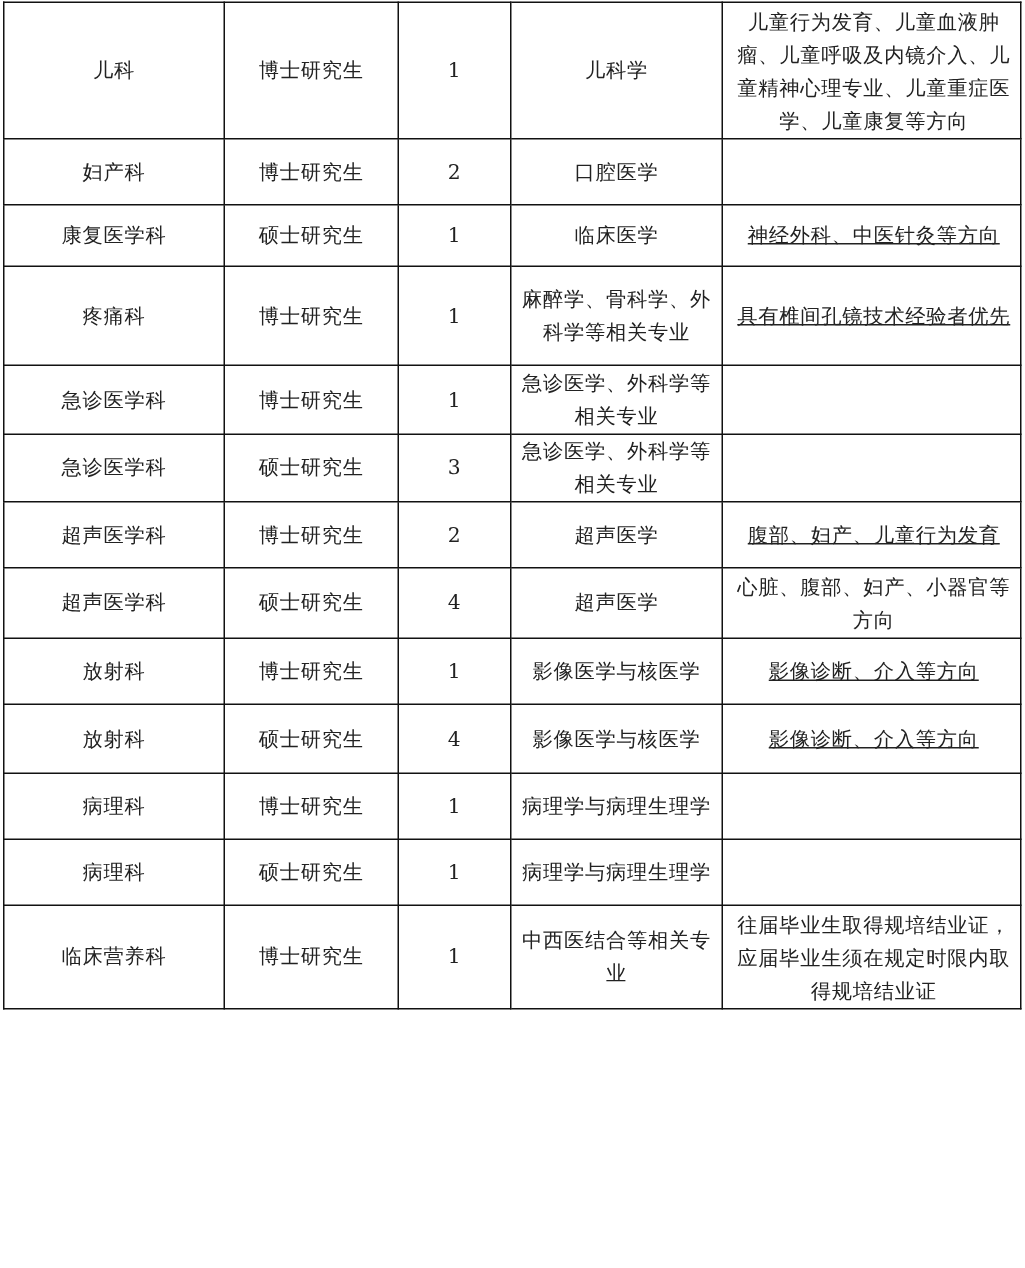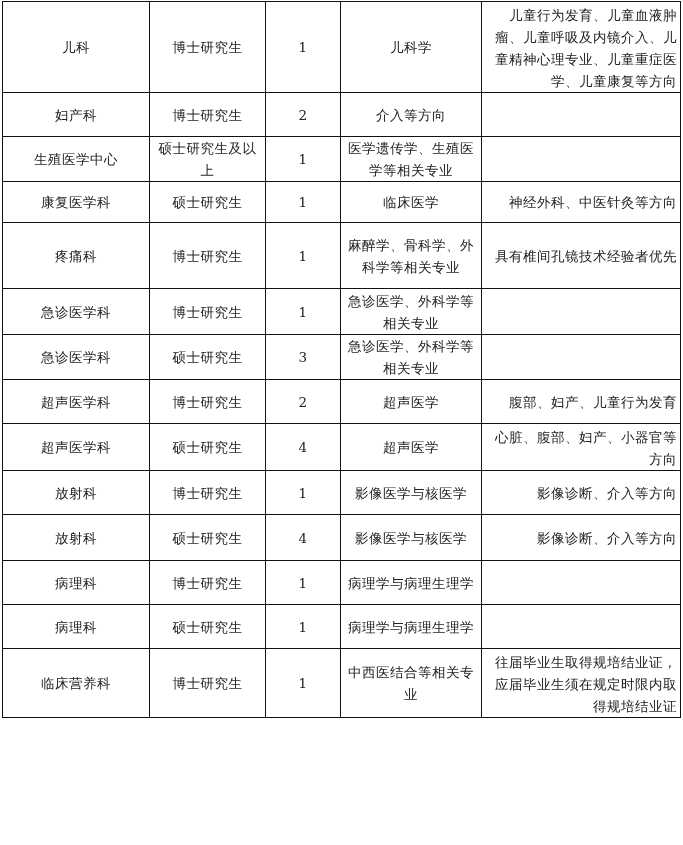--- a/index.html
+++ b/index.html
@@ -3,22 +3,22 @@
 <meta charset="utf-8">
 <style>
   html, body { margin: 0; padding: 0; background: #ffffff; }
   body { width: 683px; height: 845px; overflow: hidden; position: relative;
          font-family: "DejaVu Serif", "Liberation Serif", serif; color: #222; }
   table { position: absolute; left: 2px; top: 1px; border-collapse: collapse;
           table-layout: fixed; width: 678px; }
   td { border: 1.5px solid #111; font-size: 13.5px; line-height: 22px;
        padding: 0 3px; vertical-align: middle; overflow: hidden; letter-spacing: 0.5px; }
   td.c { text-align: center; }
-  td.l { text-align: right; vertical-align: top; padding-top: 2px; padding-left: 6px; }
-  td.l.mid { vertical-align: middle; padding-top: 0; }
+  td.l { text-align: center; vertical-align: top; padding-top: 2px; padding-left: 6px; }
+  td.l.mid { vertical-align: middle; padding-top: 0; text-decoration: underline; }
   td.num { font-family: "DejaVu Serif", serif; }
 </style>
 </head>
 <body>
 
 <table>
   <colgroup>
     <col style="width:147px">
       <col style="width:116px">
       <col style="width:75px">
@@ -30,28 +30,21 @@
         <td class="c">儿科</td>
         <td class="c">博士研究生</td>
         <td class="c num">1</td>
         <td class="c">儿科学</td>
         <td class="l">儿童行为发育、儿童血液肿瘤、儿童呼吸及内镜介入、儿童精神心理专业、儿童重症医学、儿童康复等方向</td>
       </tr>
       <tr style="height: 44px;">
         <td class="c">妇产科</td>
         <td class="c">博士研究生</td>
         <td class="c num">2</td>
-        <td class="c">介入等方向</td>
-        <td class="l mid"></td>
-      </tr>
-      <tr style="height: 44px;">
-        <td class="c">生殖医学中心</td>
-        <td class="c">硕士研究生及以上</td>
-        <td class="c num">1</td>
-        <td class="c">医学遗传学、生殖医学等相关专业</td>
+        <td class="c">口腔医学</td>
         <td class="l mid"></td>
       </tr>
       <tr style="height: 41px;">
         <td class="c">康复医学科</td>
         <td class="c">硕士研究生</td>
         <td class="c num">1</td>
         <td class="c">临床医学</td>
         <td class="l mid">神经外科、中医针灸等方向</td>
       </tr>
       <tr style="height: 66px;">

